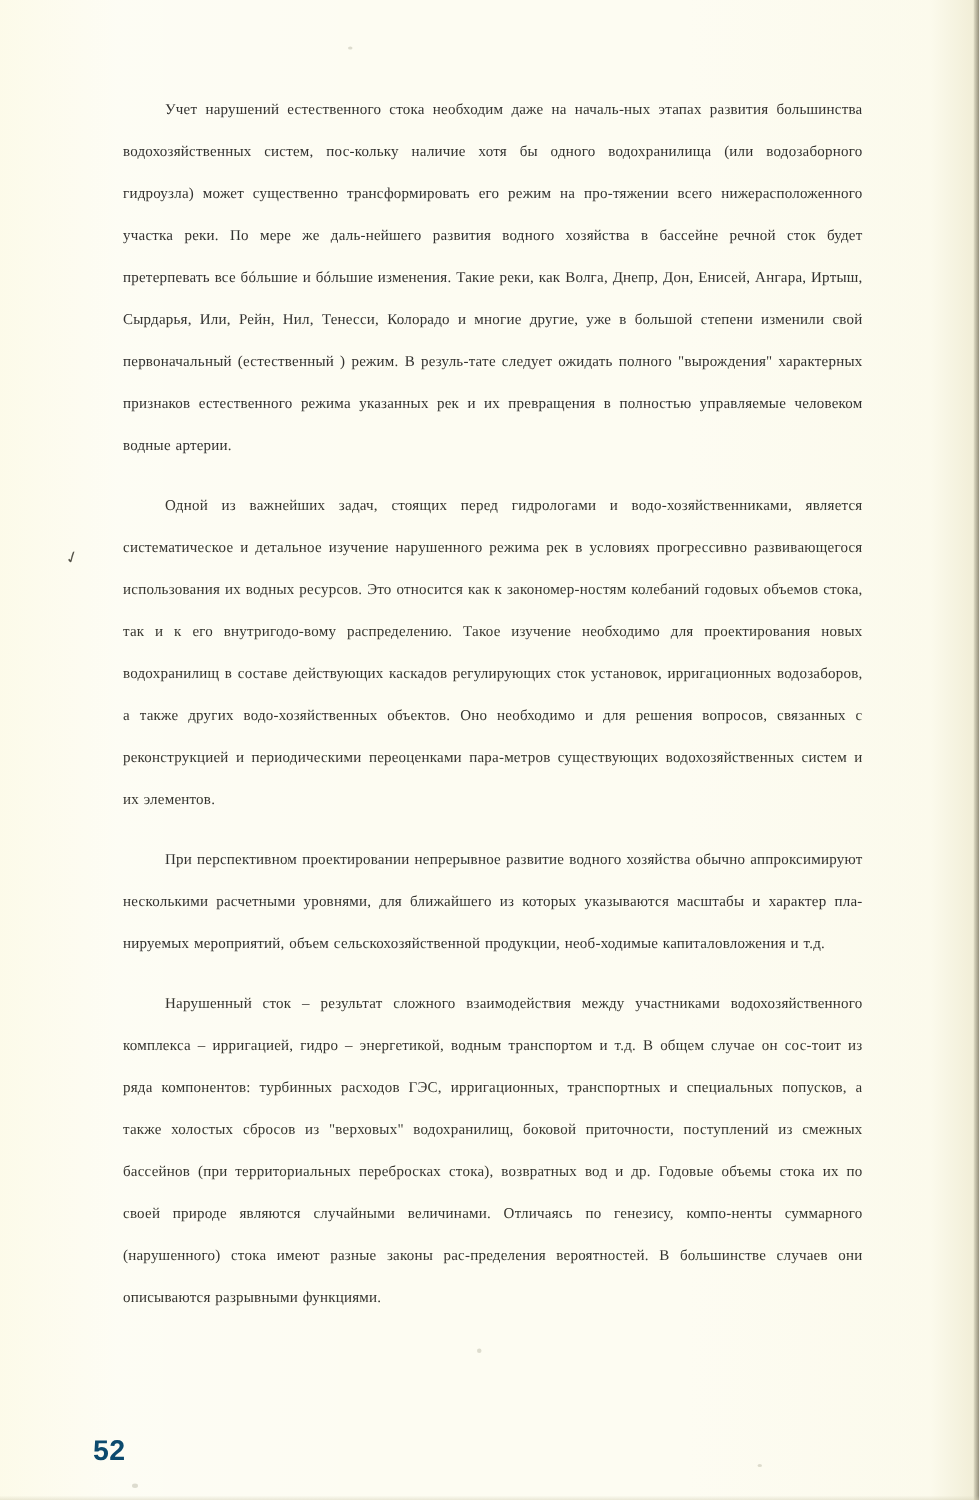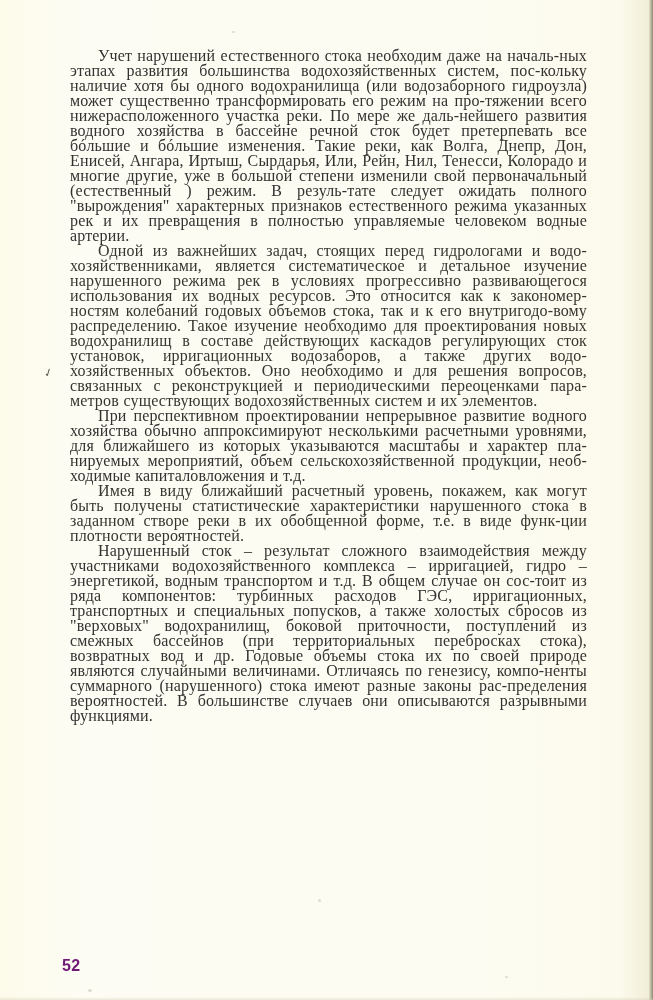--- a/index.html
+++ b/index.html
@@ -44,45 +44,45 @@
   }
 
   .text-block {
     position: absolute;
     left: 70px;
     top: 48px;
     width: 517px;
   }
 
   p.para {
-    margin: 0;
+    margin: 12px;
     text-align: justify;
     text-align-last: left;
     text-justify: inter-word;
-    font-size: 16px;
-    line-height: 15px;
+    font-size: 10px;
+    line-height: 28px;
     letter-spacing: 0.15px;
     word-spacing: 0.5px;
     text-indent: 28px;
     color: #35342f;
     hyphens: manual;
   }
 
   
   p.para:nth-of-type(odd) { color: #333230; }
   p.para:nth-of-type(even) { color: #36352f; }
 
   .page-number {
     position: absolute;
     left: 62px;
     top: 957px;
     font-family: "Liberation Sans", "DejaVu Sans", sans-serif;
-    font-size: 16px;
+    font-size: 19px;
     font-weight: 600;
-    color: #701a75;
+    color: #0c4a6e;
     letter-spacing: 0.3px;
   }
 
   .margin-mark {
     position: absolute;
     left: 44px;
     top: 371px;
     width: 5px;
     height: 5px;
     color: #55534a;
@@ -110,21 +110,20 @@
   <div class="speck" style="left:318px; top:899px; width:3px; height:3px;"></div>
   <div class="speck" style="left:505px; top:976px; width:3px; height:2px;"></div>
   <div class="speck" style="left:88px; top:989px; width:4px; height:3px;"></div>
 
   <div class="margin-mark">✓</div>
 
   <div class="text-block">
     <p class="para">Учет нарушений естественного стока необходим даже на началь-ных этапах развития большинства водохозяйственных систем, пос-кольку наличие хотя бы одного водохранилища (или водозаборного гидроузла) может существенно трансформировать его режим на про-тяжении всего нижерасположенного участка реки. По мере же даль-нейшего развития водного хозяйства в бассейне речной сток будет претерпевать все бóльшие и бóльшие изменения. Такие реки, как Волга, Днепр, Дон, Енисей, Ангара, Иртыш, Сырдарья, Или, Рейн, Нил, Тенесси, Колорадо и многие другие, уже в большой степени изменили свой первоначальный (естественный ) режим. В резуль-тате следует ожидать полного "вырождения" характерных признаков естественного режима указанных рек и их превращения в полностью управляемые человеком водные артерии.</p>
     <p class="para">Одной из важнейших задач, стоящих перед гидрологами и водо-хозяйственниками, является систематическое и детальное изучение нарушенного режима рек в условиях прогрессивно развивающегося использования их водных ресурсов. Это относится как к закономер-ностям колебаний годовых объемов стока, так и к его внутригодо-вому распределению. Такое изучение необходимо для проектирования новых водохранилищ в составе действующих каскадов регулирующих сток установок, ирригационных водозаборов, а также других водо-хозяйственных объектов. Оно необходимо и для решения вопросов, связанных с реконструкцией и периодическими переоценками пара-метров существующих водохозяйственных систем и их элементов.</p>
     <p class="para">При перспективном проектировании непрерывное развитие водного хозяйства обычно аппроксимируют несколькими расчетными уровнями, для ближайшего из которых указываются масштабы и характер пла-нируемых мероприятий, объем сельскохозяйственной продукции, необ-ходимые капиталовложения и т.д.</p>
-    <p class="para">Имея в виду ближайший расчетный уровень, покажем, как могут быть получены статистические характеристики нарушенного стока в заданном створе реки в их обобщенной форме, т.е. в виде функ-ции плотности вероятностей.</p>
     <p class="para">Нарушенный сток – результат сложного взаимодействия между участниками водохозяйственного комплекса – ирригацией, гидро – энергетикой, водным транспортом и т.д. В общем случае он сос-тоит из ряда компонентов: турбинных расходов ГЭС, ирригационных, транспортных и специальных попусков, а также холостых сбросов из "верховых" водохранилищ, боковой приточности, поступлений из смежных бассейнов (при территориальных перебросках стока), возвратных вод и др. Годовые объемы стока их по своей природе являются случайными величинами. Отличаясь по генезису, компо-ненты суммарного (нарушенного) стока имеют разные законы рас-пределения вероятностей. В большинстве случаев они описываются разрывными функциями.</p>
   </div>
 
   <div class="page-number">52</div>
 
   <div class="scan-edge-right"></div>
   <div class="scan-edge-bottom"></div>
 </div>
 
 </body></html>

